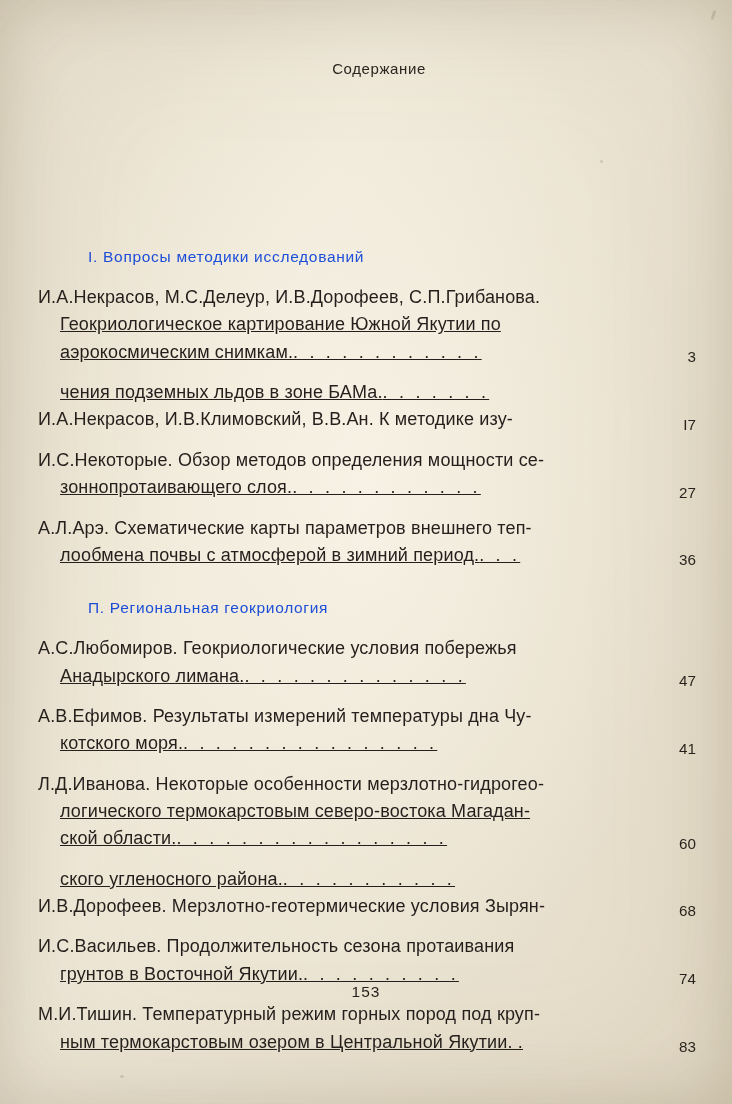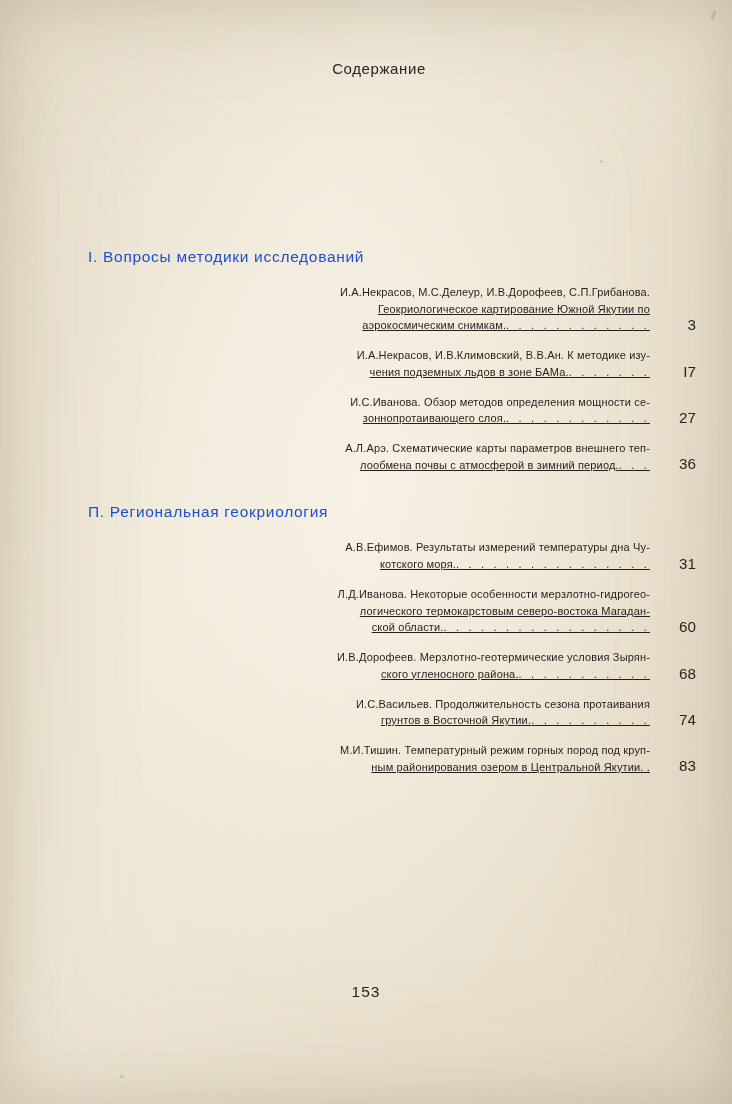--- a/index.html
+++ b/index.html
@@ -62,26 +62,25 @@
     margin-top: 30px;
   }
   .entry {
     display: flex;
     align-items: flex-end;
     margin-bottom: 13px;
     position: relative;
   }
   .entry-text {
     flex: 1 1 auto;
-    font-size: 11px;
+    font-size: 18px;
     line-height: 1.52;
     letter-spacing: 0.15px;
     color: #241f1c;
     padding-left: 2px;
-    text-align: right;
   }
   .entry-text .ln {
     display: block;
     white-space: nowrap;
   }
   .entry-text .ln.indent {
     padding-left: 22px;
     text-decoration: underline;
   }
   .leaders {
@@ -130,82 +129,89 @@
       <div class="entry-text">
         <span class="ln">И.А.Некрасов, М.С.Делеур, И.В.Дорофеев,  С.П.Грибанова.</span>
         <span class="ln indent">Геокриологическое картирование  Южной  Якутии  по</span>
         <span class="ln indent"><span>аэрокосмическим снимкам.</span><span class="leaders">. . . . . . . . . . . .</span></span>
       </div>
       <div class="page-num">3</div>
     </div>
 
     <div class="entry">
       <div class="entry-text">
+        <span class="ln indent"><span>чения подземных льдов в зоне БАМа.</span><span class="leaders">. . . . . . .</span></span>
         <span class="ln">И.А.Некрасов, И.В.Климовский, В.В.Ан. К методике  изу-</span>
-        <span class="ln indent"><span>чения подземных льдов в зоне БАМа.</span><span class="leaders">. . . . . . .</span></span>
       </div>
       <div class="page-num">I7</div>
     </div>
 
     <div class="entry">
       <div class="entry-text">
-        <span class="ln">И.С.Иванова. Обзор методов определения  мощности  се-</span>
+        <span class="ln">И.С.Некоторые. Обзор методов определения  мощности  се-</span>
         <span class="ln indent"><span>зоннопротаивающего слоя.</span><span class="leaders">. . . . . . . . . . . .</span></span>
       </div>
       <div class="page-num">27</div>
     </div>
 
     <div class="entry">
       <div class="entry-text">
         <span class="ln">А.Л.Арэ. Схематические карты параметров внешнего  теп-</span>
         <span class="ln indent"><span>лообмена почвы с атмосферой в зимний период.</span><span class="leaders">. . .</span></span>
       </div>
       <div class="page-num">36</div>
     </div>
 
     <div class="section-title second">П. Региональная геокриология</div>
 
+    <div class="entry">
+      <div class="entry-text">
+        <span class="ln">А.С.Любомиров.   Геокриологические   условия   побережья</span>
+        <span class="ln indent"><span>Анадырского лимана.</span><span class="leaders">. . . . . . . . . . . . . .</span></span>
+      </div>
+      <div class="page-num">47</div>
+    </div>
 
     <div class="entry">
       <div class="entry-text">
         <span class="ln">А.В.Ефимов. Результаты измерений температуры  дна  Чу-</span>
         <span class="ln indent"><span>котского моря.</span><span class="leaders">. . . . . . . . . . . . . . . .</span></span>
       </div>
-      <div class="page-num">31</div>
+      <div class="page-num">41</div>
     </div>
 
     <div class="entry">
       <div class="entry-text">
         <span class="ln">Л.Д.Иванова. Некоторые особенности мерзлотно-гидрогео-</span>
         <span class="ln indent">логического термокарстовым северо-востока Магадан-</span>
         <span class="ln indent"><span>ской области.</span><span class="leaders">. . . . . . . . . . . . . . . . .</span></span>
       </div>
       <div class="page-num">60</div>
     </div>
 
     <div class="entry">
       <div class="entry-text">
+        <span class="ln indent"><span>ского угленосного  района.</span><span class="leaders">. . . . . . . . . . .</span></span>
         <span class="ln">И.В.Дорофеев. Мерзлотно-геотермические условия  Зырян-</span>
-        <span class="ln indent"><span>ского угленосного  района.</span><span class="leaders">. . . . . . . . . . .</span></span>
       </div>
       <div class="page-num">68</div>
     </div>
 
     <div class="entry">
       <div class="entry-text">
         <span class="ln">И.С.Васильев.    Продолжительность   сезона   протаивания</span>
         <span class="ln indent"><span>грунтов в  Восточной Якутии.</span><span class="leaders">. . . . . . . . . .</span></span>
       </div>
       <div class="page-num">74</div>
     </div>
 
     <div class="entry">
       <div class="entry-text">
         <span class="ln">М.И.Тишин. Температурный режим горных пород под  круп-</span>
-        <span class="ln indent"><span>ным районирования озером в Центральной Якутии. .</span><span class="leaders"></span></span>
+        <span class="ln indent"><span>ным термокарстовым озером в Центральной Якутии. .</span><span class="leaders"></span></span>
       </div>
       <div class="page-num">83</div>
     </div>
 
   </div>
 
   <div class="folio">153</div>
 
   <div class="speck" style="left:712px; top:10px; width:3px; height:10px; border-radius:2px; transform:rotate(18deg);"></div>
   <div class="speck" style="left:120px; top:1075px; width:4px; height:3px;"></div>

